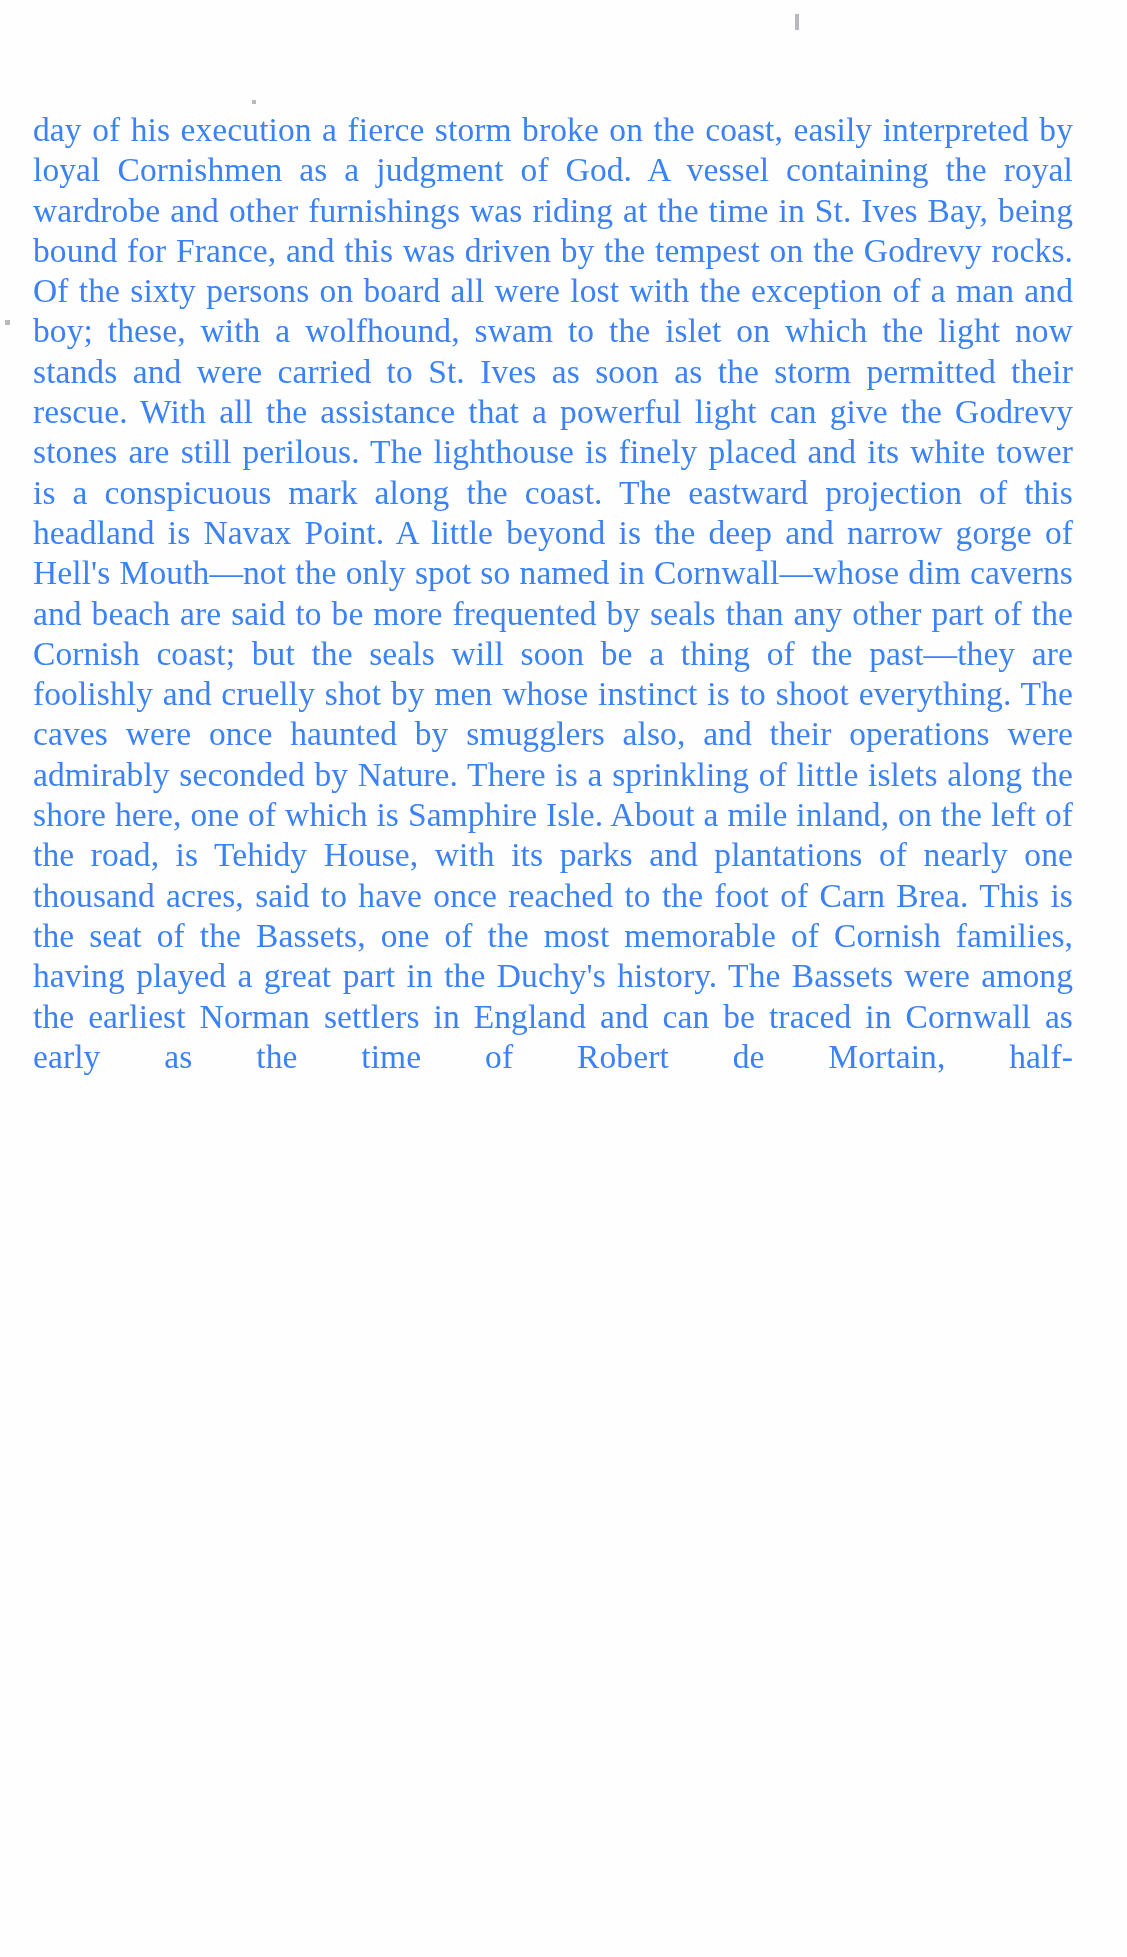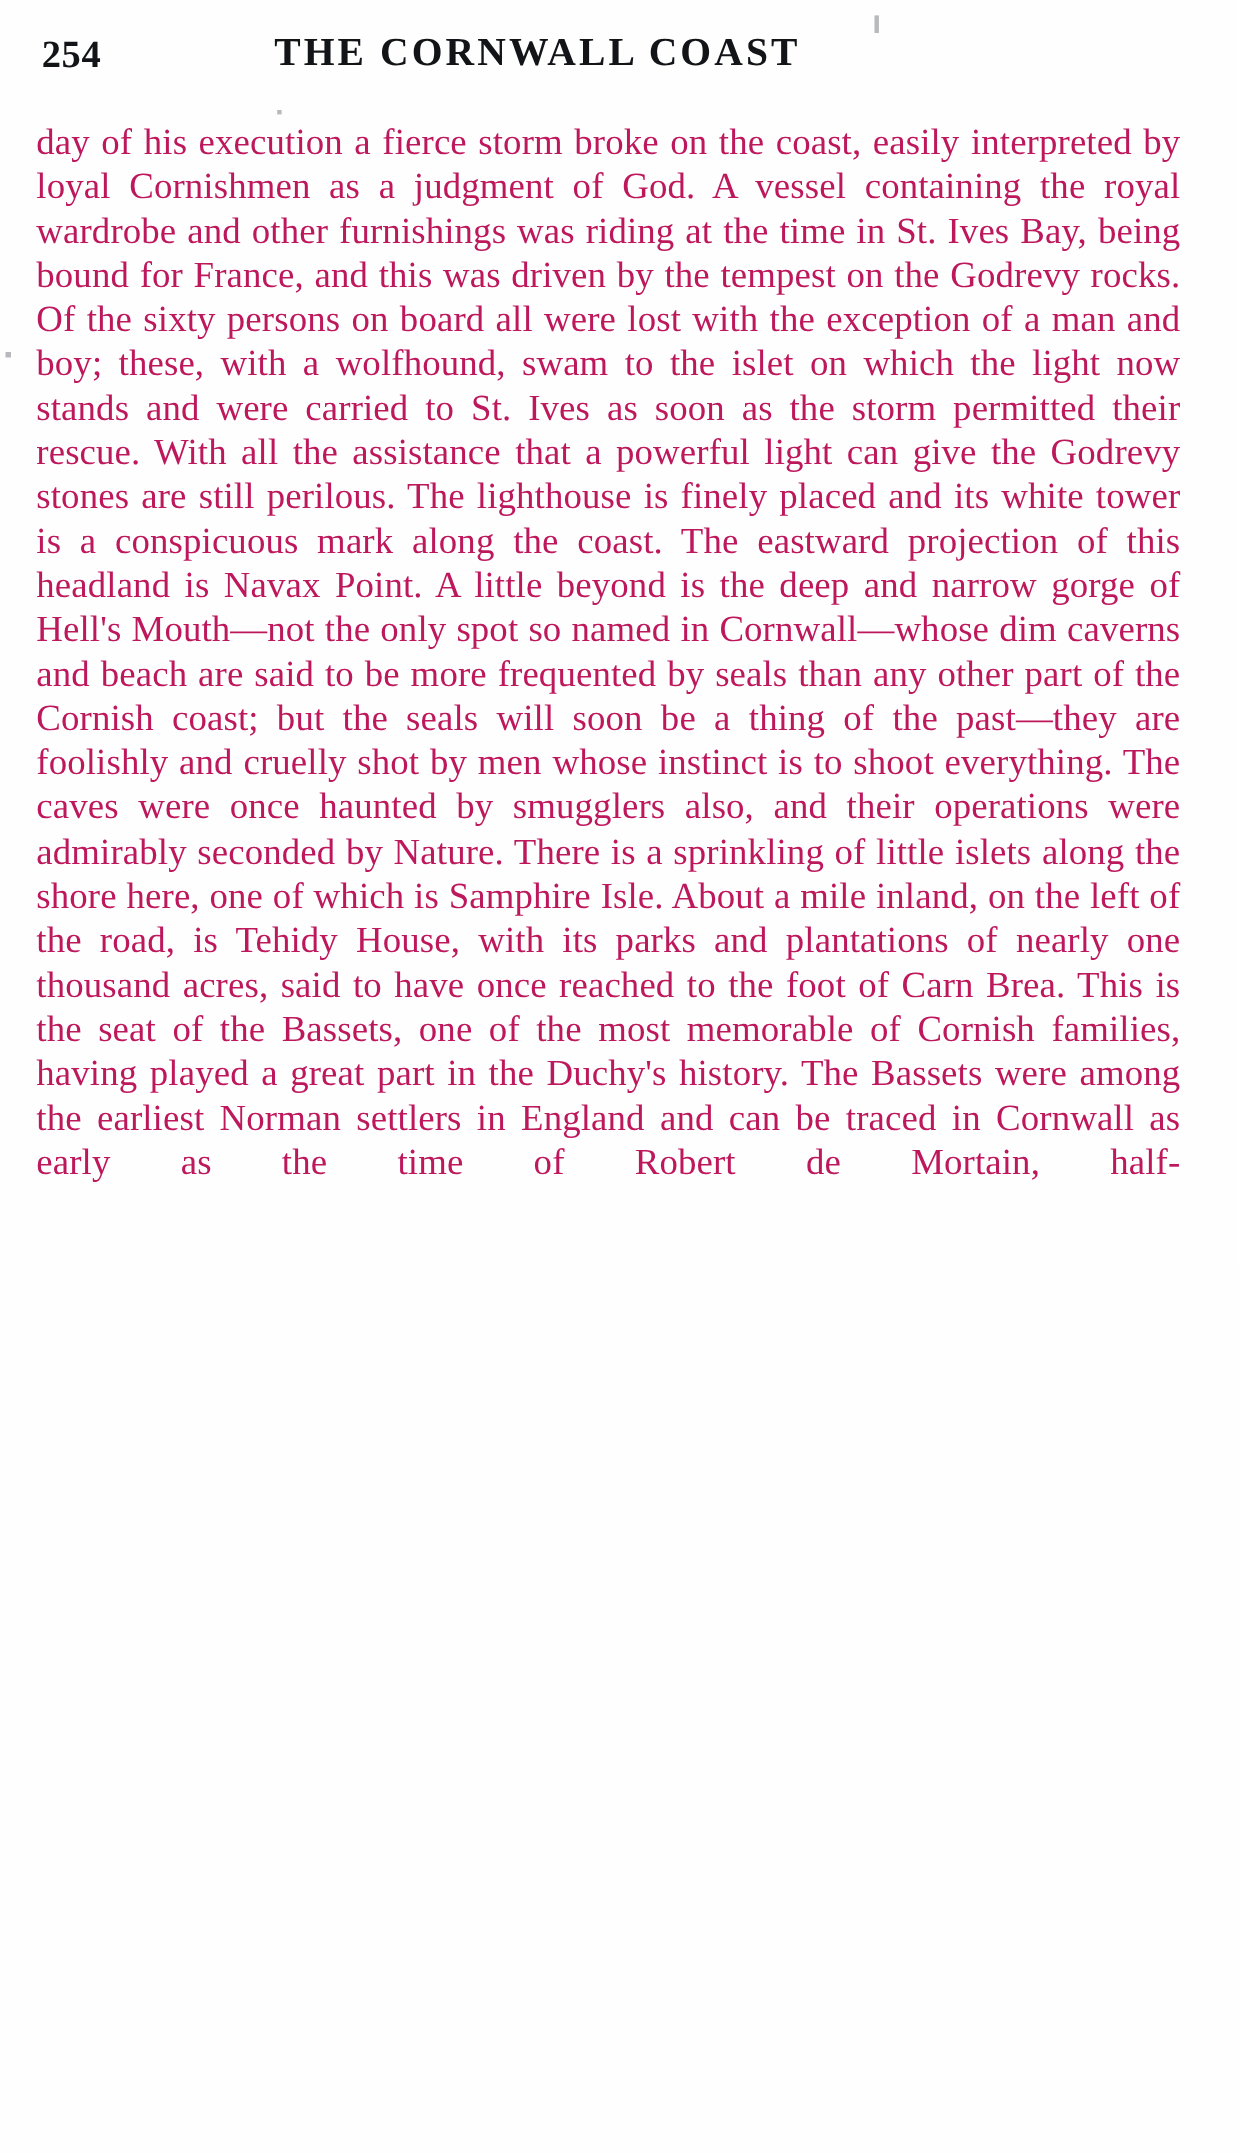--- a/index.html
+++ b/index.html
@@ -58,42 +58,38 @@
     top: 110px;
     width: 1040px;
   }
   .body-text p {
     margin: 0;
     font-size: 33.5px;
     line-height: 40.3px;
     text-align: justify;
     text-justify: inter-word;
     letter-spacing: 0.1px;
-    color: #be185d;
+    color: #3b82f6;
     font-weight: 400;
   }
   .body-text p.last-line-stretch {
     text-align-last: justify;
   }
   
   .speck {
     position: absolute;
     background: #7e8086;
     opacity: 0.55;
   }
 </style>
 </head>
 <body>
 
 <div class="page">
 
-  <div class="header">
-    <div class="page-number">254</div>
-    <div class="running-head">THE CORNWALL COAST</div>
-  </div>
 
   <div class="body-text">
     <p class="last-line-stretch">day of his execution a fierce storm broke on the coast, easily interpreted by loyal Cornishmen as a judgment of God.  A vessel containing the royal wardrobe and other furnishings was riding at the time in St. Ives Bay, being bound for France, and this was driven by the tempest on the Godrevy rocks.  Of the sixty persons on board all were lost with the exception of a man and boy; these, with a wolfhound, swam to the islet on which the light now stands and were carried to St. Ives as soon as the storm permitted their rescue.  With all the assistance that a powerful light can give the Godrevy stones are still perilous.  The lighthouse is finely placed and its white tower is a conspicuous mark along the coast.  The eastward projection of this headland is Navax Point.  A little beyond is the deep and narrow gorge of Hell's Mouth—not the only spot so named in Cornwall—whose dim caverns and beach are said to be more frequented by seals than any other part of the Cornish coast; but the seals will soon be a thing of the past—they are foolishly and cruelly shot by men whose instinct is to shoot everything.  The caves were once haunted by smugglers also, and their operations were admirably seconded by Nature.  There is a sprinkling of little islets along the shore here, one of which is Samphire Isle.  About a mile inland, on the left of the road, is Tehidy House, with its parks and plantations of nearly one thousand acres, said to have once reached to the foot of Carn Brea.  This is the seat of the Bassets, one of the most memorable of Cornish families, having played a great part in the Duchy's history.  The Bassets were among the earliest Norman settlers in England and can be traced in Cornwall as early as the time of Robert de Mortain, half-</p>
   </div>
 
   <div class="speck" style="left:795px; top:14px; width:4px; height:16px;"></div>
   <div class="speck" style="left:5px; top:320px; width:5px; height:5px;"></div>
   <div class="speck" style="left:252px; top:100px; width:4px; height:4px;"></div>
 
 </div>

